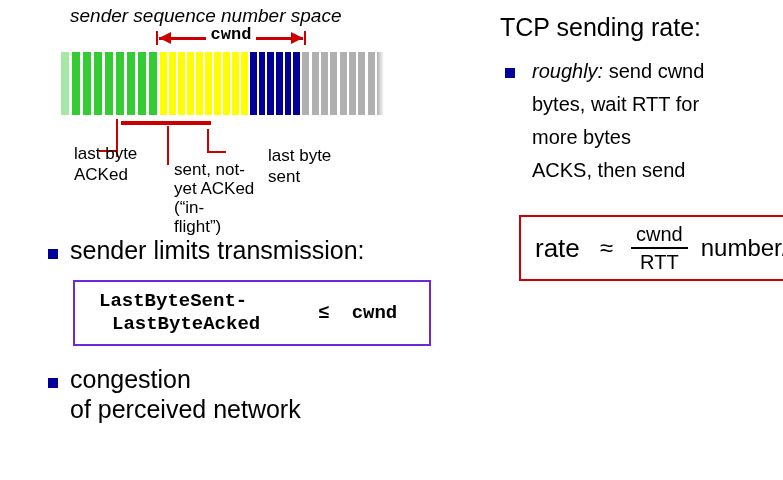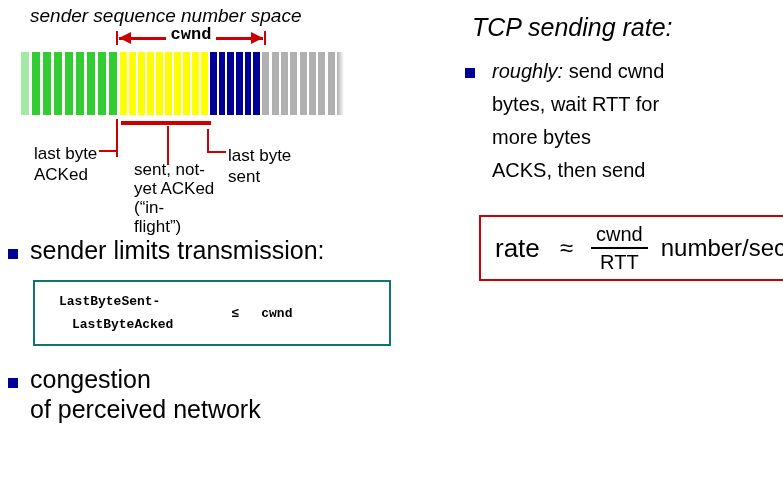--- a/index.html
+++ b/index.html
@@ -1,18 +1,18 @@
 <!DOCTYPE html>
 <html><head>
 <meta charset="utf-8">
 <style>
   html,body{margin:0;padding:0;background:#fff;}
   .slide{position:relative;width:783px;height:480px;background:#ffffff;overflow:hidden;
          font-family:"Liberation Sans",sans-serif;color:#000;}
-  .abs{position:absolute;}
+  .abs{position:absolute;margin-left:40px;}
 
   
   .seq-title{left:30px;top:5px;font-size:19px;font-style:italic;white-space:nowrap;}
 
   
   .arrow-group{left:116px;top:30px;width:150px;height:16px;}
   .tick{position:absolute;top:1px;width:2px;height:14px;background:#cc0000;}
   .tick-r{left:148px;}
   .shaft{position:absolute;top:7px;height:3px;background:#cc0000;}
   .shaft-l{left:3px;width:50px;}
@@ -51,28 +51,28 @@
   .bullet-sq{width:10px;height:10px;background:#000099;}
   .b1-sq{left:8px;top:249px;}
   .b2-sq{left:8px;top:378px;}
   .rb-sq{left:465px;top:68px;}
   .body-text{font-size:25px;line-height:30px;}
   .b1-text{left:30px;top:235px;white-space:nowrap;}
   .b2-text{left:30px;top:364px;width:380px;}
   .mono-bold{font-family:"Liberation Mono",monospace;font-weight:bold;font-size:23px;}
 
   
-  .eq-box{left:33px;top:280px;width:330px;height:62px;border:2px solid #0f766e;
+  .eq-box{left:33px;top:280px;width:330px;height:62px;border:2px solid #6d28d9;
           display:flex;align-items:center;padding-left:24px;box-sizing:content-box;
-          font-family:"Liberation Mono",monospace;font-weight:bold;font-size:13px;line-height:23px;}
+          font-family:"Liberation Mono",monospace;font-weight:bold;font-size:19px;line-height:23px;}
   .eq-line2{padding-left:13px;}
   .eq-rel{margin-left:58px;display:flex;gap:22px;align-items:center;}
 
   
-  .r-heading{left:472px;top:13px;font-size:25px;font-style:italic;white-space:nowrap;}
+  .r-heading{left:460px;top:13px;font-size:25px;white-space:nowrap;}
   .rb-text{left:492px;top:55px;font-size:20px;line-height:33px;width:280px;}
   .italic{font-style:italic;}
 
   
   .rate-box{left:479px;top:215px;width:294px;height:62px;border:2px solid #cc0000;
             display:flex;align-items:center;padding-left:14px;box-sizing:content-box;}
   .rate-lhs{font-size:26px;}
   .rate-approx{font-size:24px;margin-left:20px;}
   .frac{margin-left:18px;text-align:center;font-size:20px;line-height:24px;}
   .frac-num{padding:0 5px 1px 5px;border-bottom:2px solid #000;}

